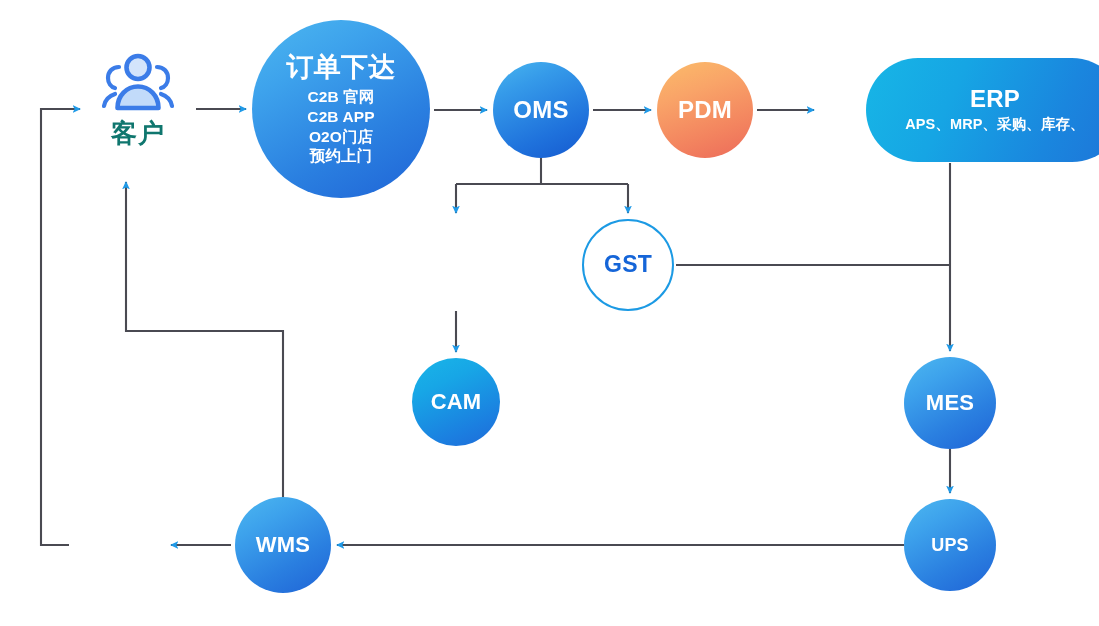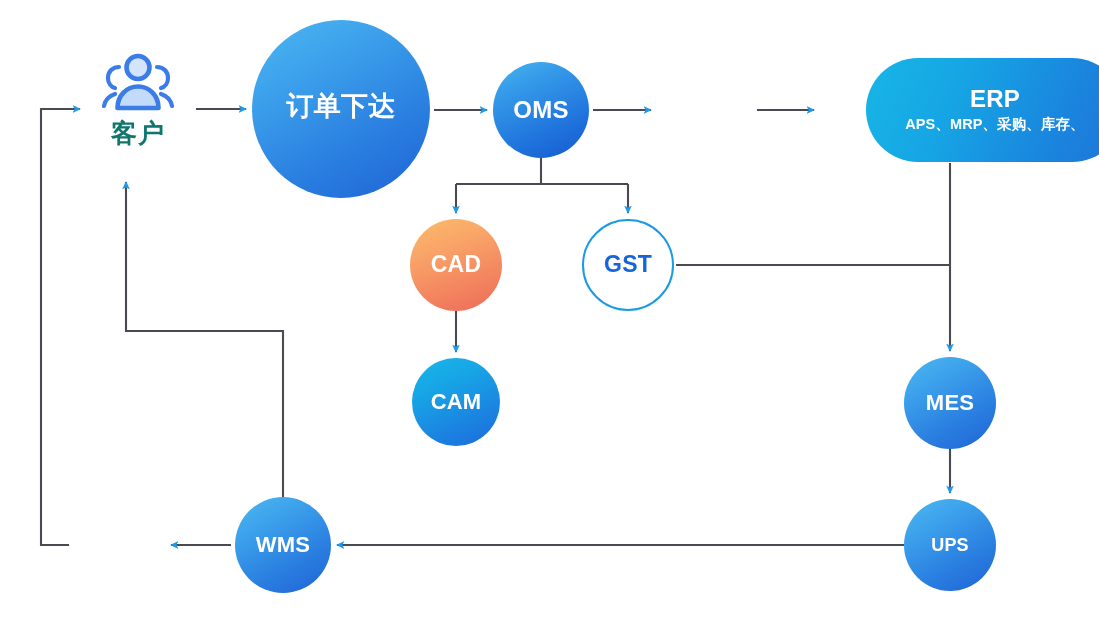--- a/index.html
+++ b/index.html
@@ -162,37 +162,43 @@
         <path d="M62,42 C68,44 72,48 73,54"></path>
       </g>
       <circle cx="39" cy="15.5" r="11.5" fill="#d3e4fb" stroke="#3b7ce8" stroke-width="4.6"></circle>
       <path d="M18.5,56 C18.5,43.8 27.6,34.5 39,34.5 C50.4,34.5 59.5,43.8 59.5,56 Z" fill="#c2dbfa" stroke="#3b7ce8" stroke-width="4.6" stroke-linejoin="round"></path>
     </svg>
     <div class="cust-label">客户</div>
   </div>
 
   <div class="node circle g-blue n-order">
     <div class="title">订单下达</div>
+    <div class="sub">
+      <div>C2B 官网</div>
+      <div>C2B APP</div>
+      <div>O2O门店</div>
+      <div>预约上门</div>
+    </div>
   </div>
 
   <div class="node circle g-blue-deep n-oms">
     <div class="title">OMS</div>
   </div>
 
+  <div class="node circle g-orange n-pdm">
+    <div class="title">PDM</div>
+  </div>
 
   <div class="node g-erp n-erp">
     <div class="title">ERP</div>
     <div class="sub">
       <div>APS、MRP、采购、库存、</div>
     </div>
   </div>
 
-  <div class="node circle g-orange n-cad">
-    <div class="title">CAD</div>
-  </div>
 
   <div class="node circle n-gst">
     <div class="title">GST</div>
   </div>
 
   <div class="node circle g-cyan n-cam">
     <div class="title">CAM</div>
   </div>
 
   <div class="node circle g-blue n-mes">

